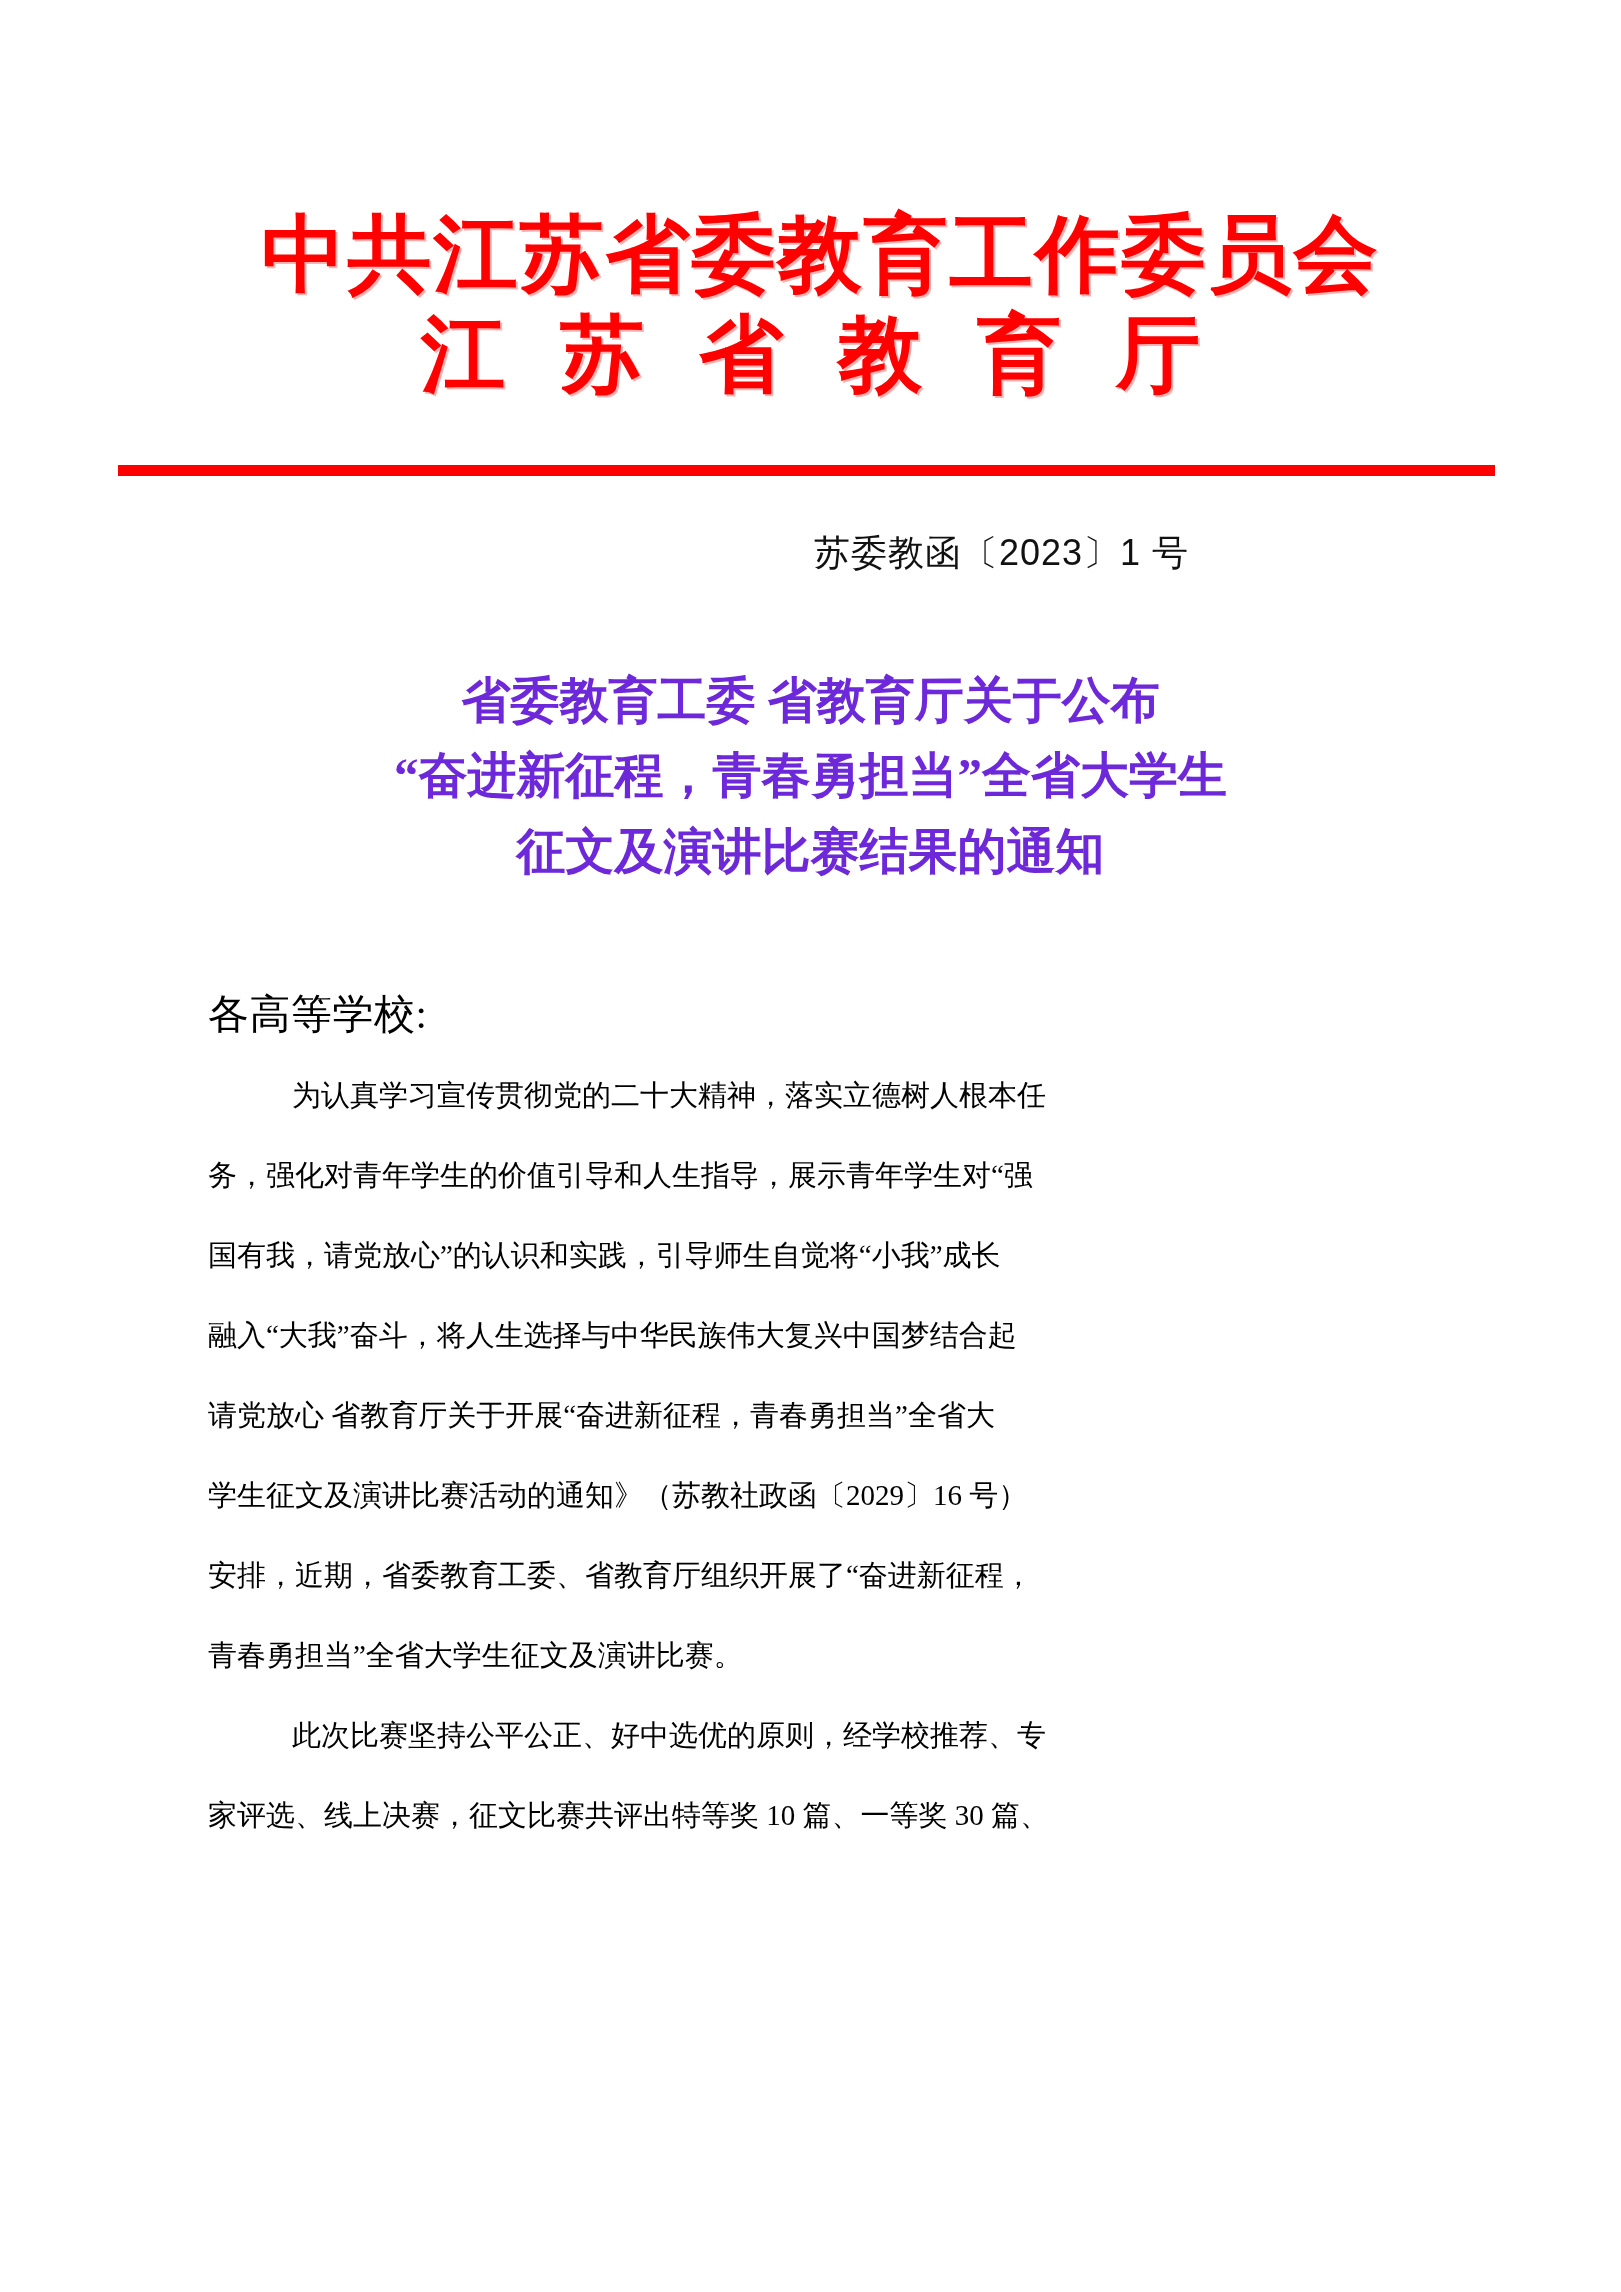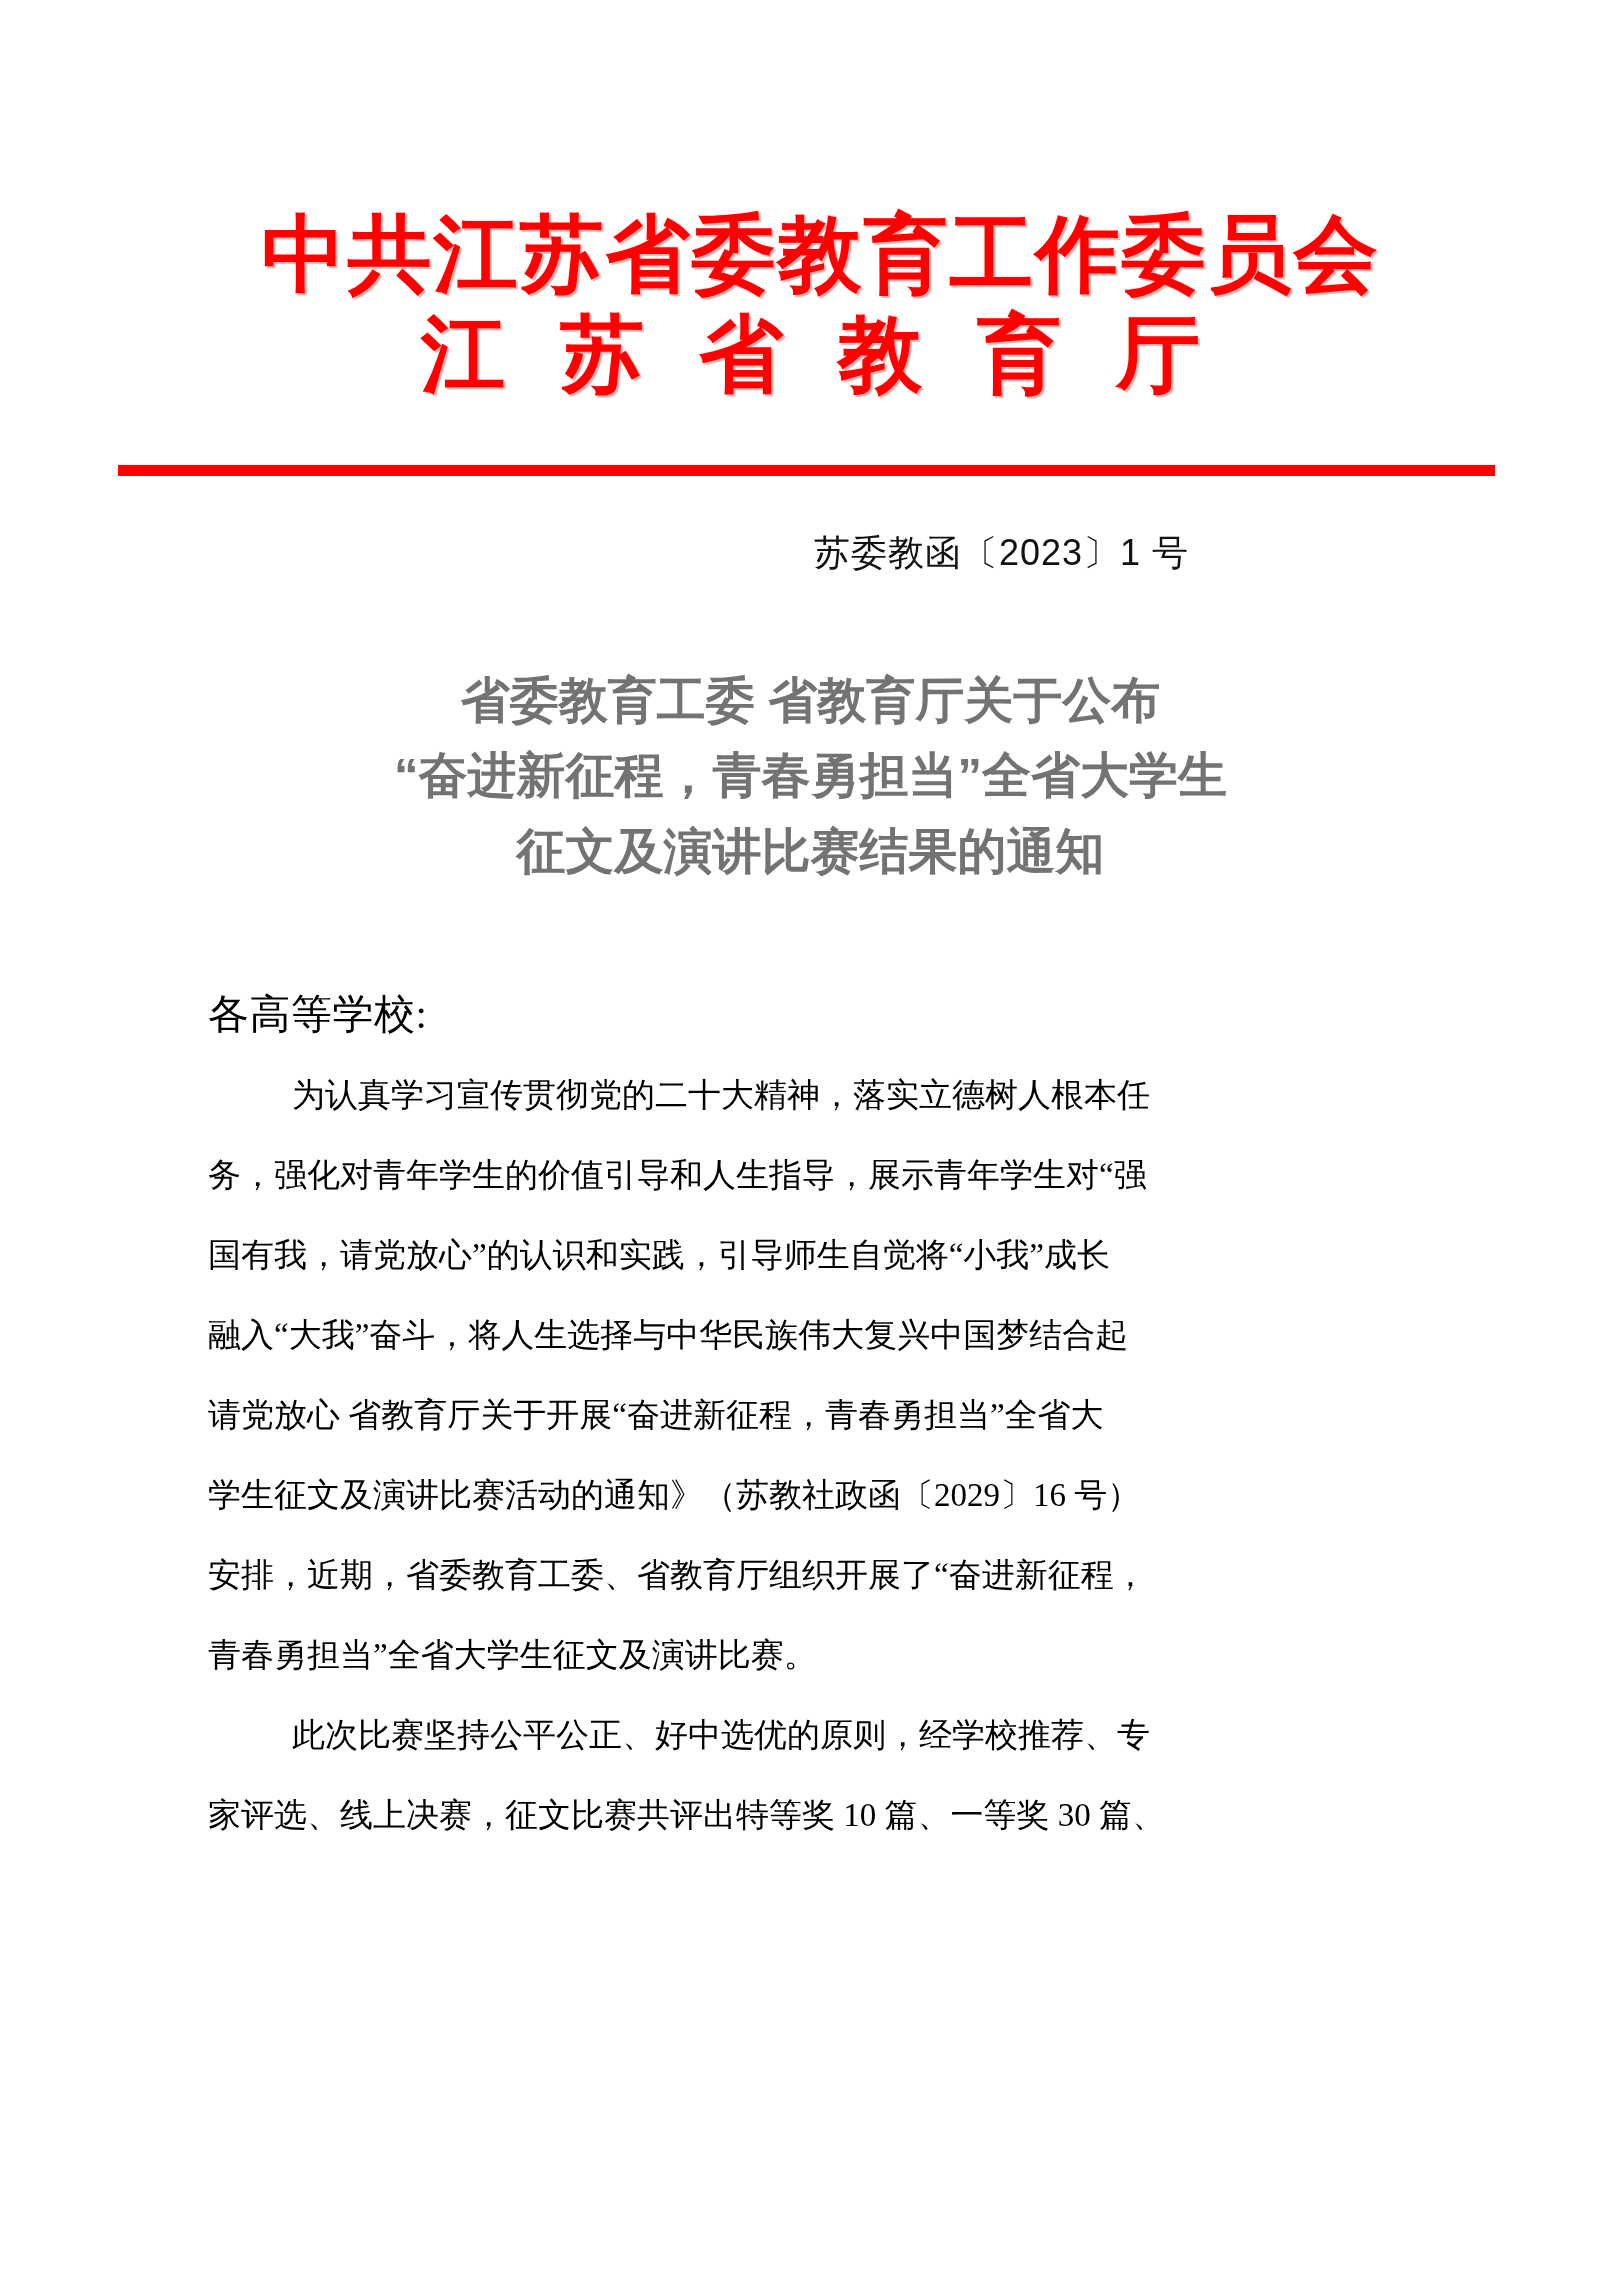--- a/index.html
+++ b/index.html
@@ -79,45 +79,45 @@
 
   
   .title-block {
     position: absolute;
     left: 0;
     top: 663px;
     width: 1621px;
     text-align: center;
   }
   .title-line {
-    font-family: Liberation Sans, sans-serif;
+    font-family: Liberation Serif, serif;
     font-weight: bold;
     font-size: 49px;
     line-height: 1.54;
     letter-spacing: 0px;
-    color: #737373;
+    color: #6d28d9;
     white-space: nowrap;
   }
 
   
   .body-block {
     position: absolute;
     left: 208px;
     top: 975px;
     width: 1223px;
   }
   .salutation {
     font-size: 41px;
     line-height: 1.95;
     letter-spacing: 0.5px;
     color: #000000;
     font-family: "Liberation Serif", "DejaVu Serif", serif;
   }
   .para {
-    font-size: 33px;
+    font-size: 29px;
     line-height: 1.95;
     color: #000000;
     font-family: "Liberation Serif", "DejaVu Serif", serif;
     margin: 0;
   }
   .para-line {
     white-space: nowrap;
     text-align: justify;
     height: 80px;
     line-height: 80px;

